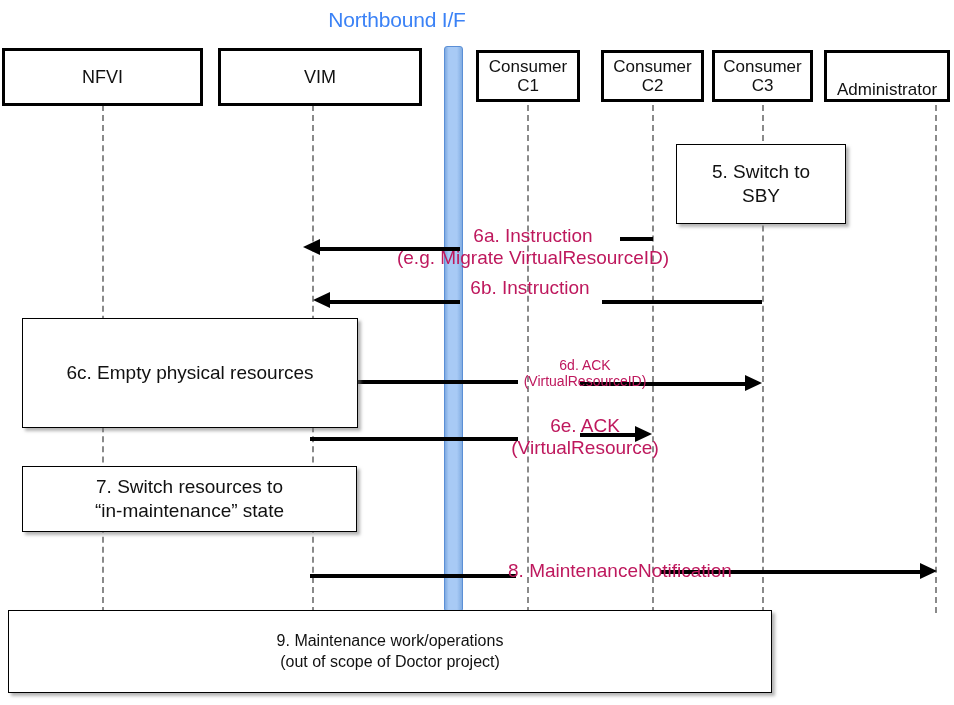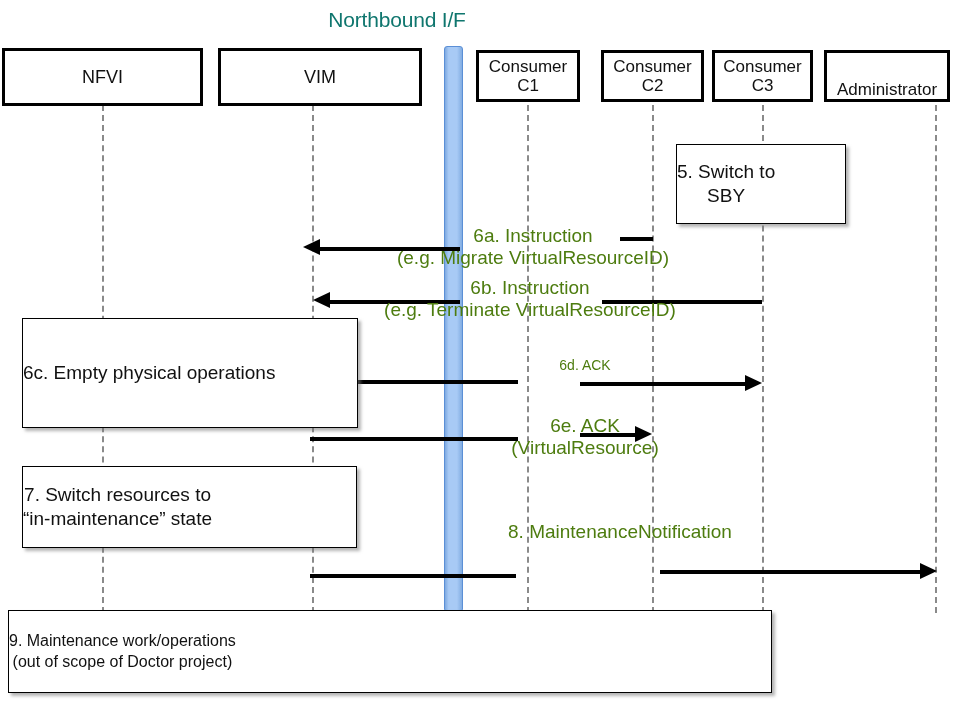--- a/index.html
+++ b/index.html
@@ -17,21 +17,21 @@
   }
 
   
   .diagram-title {
     position: absolute;
     left: 0;
     top: 8px;
     width: 794px;
     text-align: center;
     font-size: 21px;
-    color: #0f766e;
+    color: #3b82f6;
     letter-spacing: -0.2px;
     white-space: nowrap;
   }
   .diagram-title span { margin-left: 0; }
 
   
   .actor-box {
     position: absolute;
     box-sizing: border-box;
     border: 3px solid #000000;
@@ -66,20 +66,21 @@
 
   
   .note-box {
     position: absolute;
     box-sizing: border-box;
     border: 1px solid #000000;
     background: #ffffff;
     box-shadow: 3px 3px 3px rgba(120,120,120,0.55);
     display: flex;
     align-items: center;
+    justify-content: center;
     text-align: center;
     color: #111111;
     line-height: 1.28;
     z-index: 7;
   }
   .note-text { white-space: pre-line; }
 
   
   .msg-line {
     position: absolute;
@@ -101,21 +102,21 @@
   .msg-head.left {
     border-top: 8px solid transparent;
     border-bottom: 8px solid transparent;
     border-right: 17px solid #000000;
   }
 
   
   .msg-label {
     position: absolute;
     text-align: center;
-    color: #4d7c0f;
+    color: #be185d;
     white-space: nowrap;
     z-index: 8;
     background: transparent;
     line-height: 1.14;
   }
 </style>
 </head>
 <body>
 
 <div id="canvas">
@@ -171,51 +172,51 @@
   <div class="msg-label" style="left:353px; top:225px; width:360px; font-size:19px;">
     <div>6a. Instruction</div>
     <div>(e.g. Migrate VirtualResourceID)</div>
   </div>
 
   <div class="msg-head left" style="left:313px; top:292px;"></div>
   <div class="msg-line" style="left:328px; top:300px; width:132px;"></div>
   <div class="msg-line" style="left:602px; top:300px; width:160px;"></div>
   <div class="msg-label" style="left:345px; top:277px; width:370px; font-size:19px;">
     <div>6b. Instruction</div>
-    <div>(e.g. Terminate VirtualResourceID)</div>
   </div>
 
   <div class="note-box" style="left:22px; top:318px; width:336px; height:110px; font-size:19px;">
-    <span class="note-text">6c. Empty physical operations</span>
+    <span class="note-text">6c. Empty physical resources</span>
   </div>
 
   <div class="msg-line" style="left:358px; top:380px; width:160px;"></div>
   <div class="msg-line" style="left:580px; top:382px; width:166px;"></div>
   <div class="msg-head right" style="left:745px; top:375px;"></div>
   <div class="msg-label" style="left:420px; top:358px; width:330px; font-size:14px;">
     <div>6d. ACK</div>
+    <div>(VirtualResourceID)</div>
   </div>
 
   <div class="msg-line" style="left:310px; top:437px; width:208px;"></div>
   <div class="msg-line" style="left:580px; top:433px; width:56px;"></div>
   <div class="msg-head right" style="left:635px; top:426px;"></div>
   <div class="msg-label" style="left:420px; top:415px; width:330px; font-size:19px;">
     <div>6e. ACK</div>
     <div>(VirtualResource)</div>
   </div>
 
-  <div class="note-box" style="left:22px; top:466px; width:335px; height:82px; font-size:19px;">
+  <div class="note-box" style="left:22px; top:466px; width:335px; height:66px; font-size:19px;">
     <span class="note-text">7. Switch resources to
 “in-maintenance” state</span>
   </div>
 
   <div class="msg-line" style="left:310px; top:574px; width:206px;"></div>
   <div class="msg-line" style="left:660px; top:570px; width:262px;"></div>
   <div class="msg-head right" style="left:920px; top:563px;"></div>
-  <div class="msg-label" style="left:350px; top:521px; width:540px; font-size:19px;">
+  <div class="msg-label" style="left:350px; top:560px; width:540px; font-size:19px;">
     <div>8.     MaintenanceNotification</div>
   </div>
 
   <div class="note-box" style="left:8px; top:610px; width:764px; height:83px; font-size:16px;">
     <span class="note-text">9. Maintenance work/operations
 (out of scope of Doctor project)</span>
   </div>
 
 </div>
 

